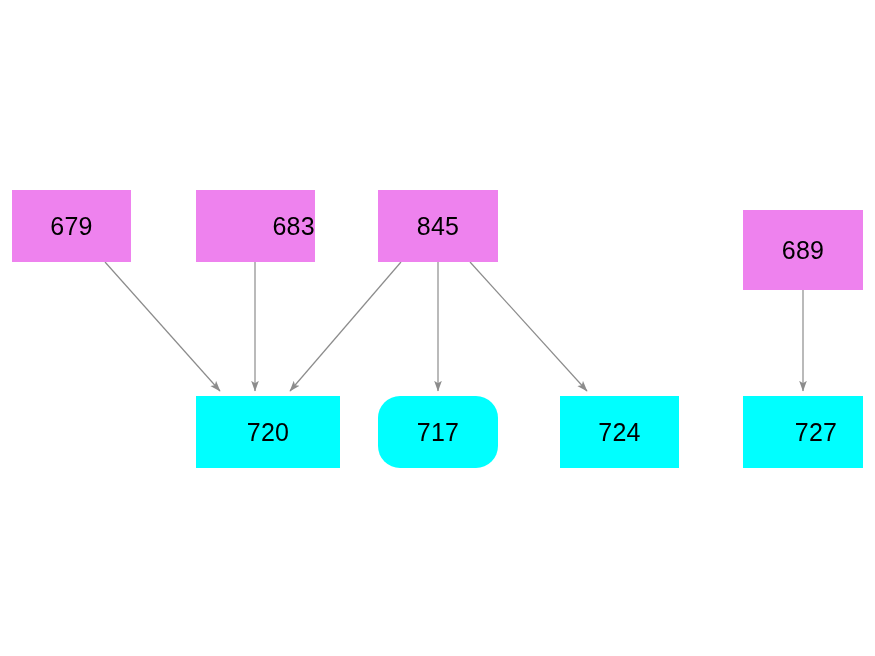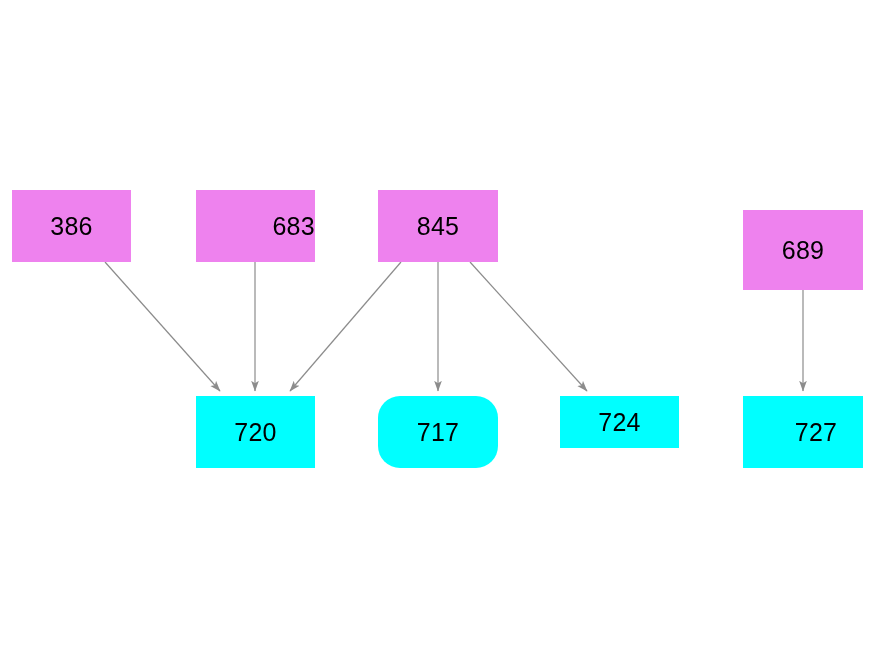--- a/index.html
+++ b/index.html
@@ -60,37 +60,37 @@
         <line x1="105" y1="262" x2="220" y2="391" stroke="#8c8c8c" stroke-width="1.2" marker-end="url(#arrowhead)"></line>
         <line x1="255" y1="262" x2="255" y2="391" stroke="#8c8c8c" stroke-width="1.2" marker-end="url(#arrowhead)"></line>
         <line x1="401" y1="262" x2="290" y2="391" stroke="#8c8c8c" stroke-width="1.2" marker-end="url(#arrowhead)"></line>
         <line x1="438" y1="262" x2="438" y2="391" stroke="#8c8c8c" stroke-width="1.2" marker-end="url(#arrowhead)"></line>
         <line x1="470" y1="262" x2="587" y2="391" stroke="#8c8c8c" stroke-width="1.2" marker-end="url(#arrowhead)"></line>
         <line x1="803" y1="262" x2="803" y2="391" stroke="#8c8c8c" stroke-width="1.2" marker-end="url(#arrowhead)"></line>
       </g>
   </svg>
 
   <div class="node" style="left: 12px; top: 190px; width: 119px; height: 72px; background: rgb(238, 130, 238); color: rgb(0, 0, 0);">
-    <span class="node-label">386</span>
+    <span class="node-label">679</span>
   </div>
   <div class="node" style="left: 196px; top: 190px; width: 119px; height: 72px; background: rgb(238, 130, 238); color: rgb(0, 0, 0); justify-content: flex-end;">
     <span class="node-label">683</span>
   </div>
   <div class="node" style="left: 378px; top: 190px; width: 120px; height: 72px; background: rgb(238, 130, 238); color: rgb(0, 0, 0);">
     <span class="node-label">845</span>
   </div>
   <div class="node" style="left: 743px; top: 190px; width: 120px; height: 80px; background: rgb(238, 130, 238); color: rgb(0, 0, 0); margin-top: 20px;">
     <span class="node-label">689</span>
   </div>
-  <div class="node" style="left: 196px; top: 396px; width: 119px; height: 72px; background: rgb(0, 255, 255); color: rgb(0, 0, 0);">
+  <div class="node" style="left: 196px; top: 396px; width: 144px; height: 72px; background: rgb(0, 255, 255); color: rgb(0, 0, 0);">
     <span class="node-label">720</span>
   </div>
   <div class="node" style="left: 378px; top: 396px; width: 120px; height: 72px; background: rgb(0, 255, 255); color: rgb(0, 0, 0); border-radius: 22px;">
     <span class="node-label">717</span>
   </div>
-  <div class="node" style="left: 560px; top: 396px; width: 119px; height: 52px; background: rgb(0, 255, 255); color: rgb(0, 0, 0);">
+  <div class="node" style="left: 560px; top: 396px; width: 119px; height: 72px; background: rgb(0, 255, 255); color: rgb(0, 0, 0);">
     <span class="node-label">724</span>
   </div>
   <div class="node" style="left: 743px; top: 396px; width: 120px; height: 72px; background: rgb(0, 255, 255); color: rgb(0, 0, 0); padding-left: 26px;">
     <span class="node-label">727</span>
   </div>
 
 </div>
 
 </body></html>

